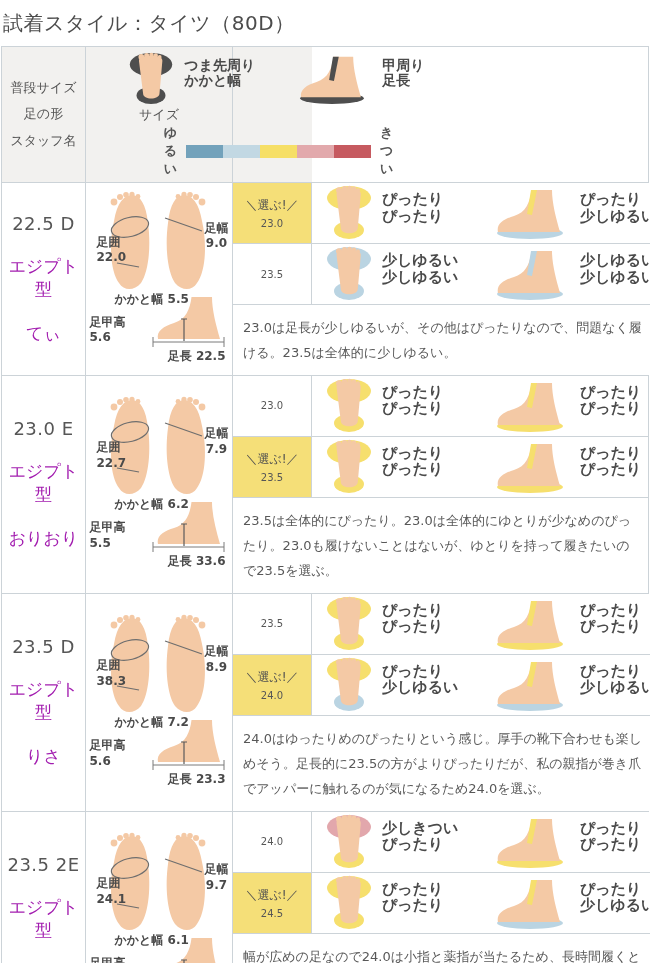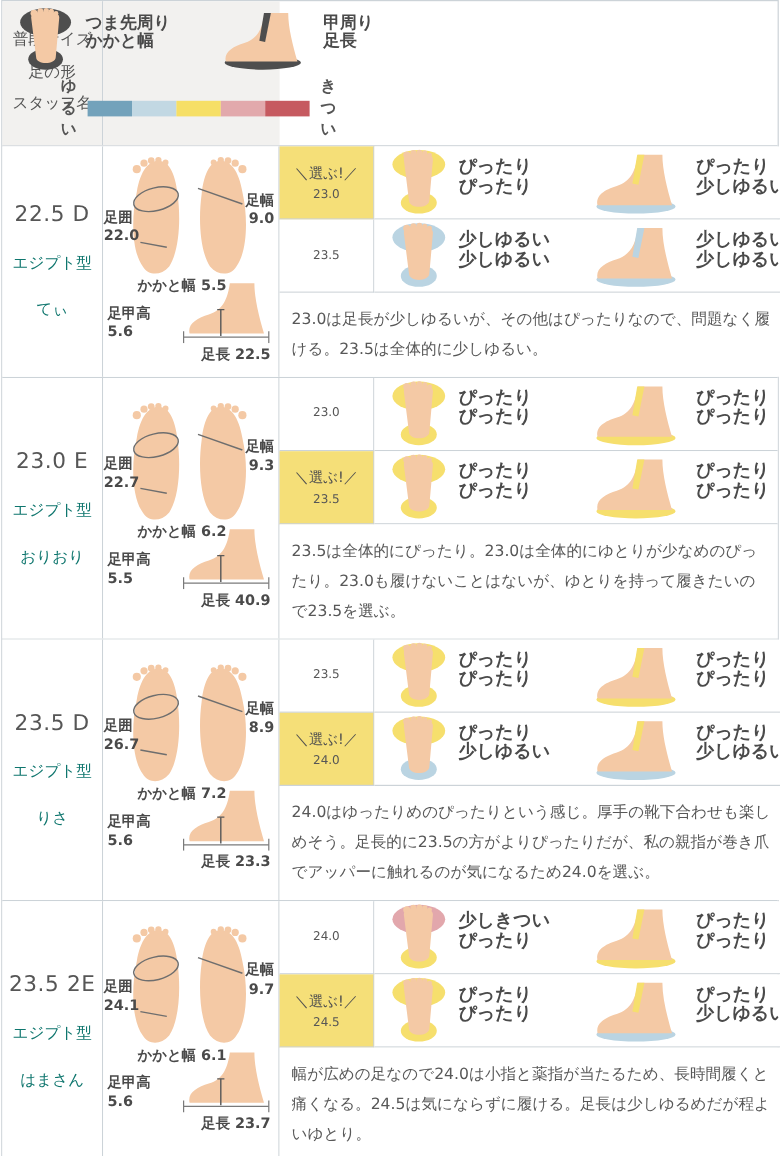--- a/index.html
+++ b/index.html
@@ -47,52 +47,52 @@
   }
   .fit-labels{
     display:flex;flex-direction:column;
     height:50px;padding:3px 0;
     font-size:15px;font-weight:bold;color:var(--dark);
   }
   .fit-labels.hdr{font-size:14px;height:48px}
   .fit-labels div{line-height:1.1;white-space:nowrap}
   .legend{
     display:flex;align-items:center;gap:9px;
-    margin-top:3px;padding-left:4px;
+    margin-top:18px;padding-left:4px;
     font-size:13px;font-weight:bold;color:var(--txt);
   }
   .lg-bar{display:flex}
   .seg{display:inline-block;width:37px;height:13px}
   
   .trow{
     display:grid;grid-template-columns:84px 147px 1fr;
     border-bottom:1px solid var(--bd);
   }
   .trow:last-child{border-bottom:none}
   .staff-cell{
     border-right:1px solid var(--bd);
     display:flex;flex-direction:column;align-items:center;justify-content:center;
     text-align:center;gap:21px;
   }
   .s-size{font-size:18px;color:#565656;letter-spacing:.5px}
-  .s-shape,.s-name{font-size:13px;color:#0f766e}
+  .s-shape,.s-name{font-size:17px;color:#a21caf}
   .foot-cell{
     border-right:1px solid var(--bd);
     display:flex;align-items:center;justify-content:center;
   }
   .foot-wrap{position:relative;width:145px;height:180px}
   .feet-top{position:absolute;left:16px;top:2px}
   .foot-side-photo{position:absolute;right:4px;top:104px}
   .fl{
     position:absolute;font-size:12px;font-weight:bold;color:var(--dark);
     line-height:1.3;white-space:nowrap;
   }
   .fl .v{display:block}
-  .fl-girth{left:0;top:46px}
-  .fl-width{right:3px;top:32px;text-align:right}
+  .fl-girth{left:10px;top:46px}
+  .fl-width{right:3px;top:32px;text-align:center}
   .fl-heel{left:28px;top:103px}
   .fl-instep{left:3px;top:126px}
   .fl-length{right:6px;top:160px}
   
   .sizefit{display:grid;grid-template-columns:79px 1fr}
   .size-cell{
     border-right:1px solid var(--bd);border-bottom:1px solid var(--bd);
     min-height:61px;
     display:flex;flex-direction:column;align-items:center;justify-content:center;gap:4px;
   }
@@ -137,29 +137,31 @@
       <circle cx="15" cy="6" r="3"></circle>
       <circle cx="21" cy="3.8" r="2.8"></circle>
       <circle cx="27" cy="3.4" r="2.6"></circle>
       <circle cx="33" cy="5.4" r="2.4"></circle>
       <path d="M14,92 C5,80 4,52 9,30 C12,12 19,4 27,4 C35,4 41,13 43,32 C46,54 44,80 36,92 C29,100 19,100 14,92 Z"></path>
     </g>
   </defs>
 </svg>
 
 <div class="page">
+  <div class="title">試着スタイル：タイツ（80D）</div>
 
   <div class="table">
 
     <div class="thead">
       <div class="cell h-staff">
         <div>普段サイズ</div>
         <div>足の形</div>
         <div>スタッフ名</div>
       </div>
+      <div class="cell">サイズ</div>
       <div class="cell h-fit">
         <div class="h-fitgrid">
           <svg viewBox="0 0 46 56" width="46" height="54">
             <ellipse cx="23" cy="13" rx="22" ry="12" fill="#4E4E4E"></ellipse>
             <ellipse cx="23" cy="45" rx="15" ry="9" fill="#4E4E4E"></ellipse>
             <use href="#foot-top-C" fill="#F4C9A5"></use>
           </svg>
           <div class="fit-labels hdr">
             <div>つま先周り</div>
             <div>かかと幅</div>
@@ -294,24 +296,24 @@
         </svg>
         <svg class="foot-side-photo" viewBox="0 0 78 54" width="78" height="54">
           <use href="#foot-side" fill="#F4C9A5" transform="translate(4,0)"></use>
           <line x1="34" y1="26" x2="34" y2="48" stroke="#5a5a5a" stroke-width="1.2"></line>
           <line x1="31" y1="26" x2="37" y2="26" stroke="#5a5a5a" stroke-width="1"></line>
           <line x1="3" y1="49" x2="74" y2="49" stroke="#7a7a7a" stroke-width="1"></line>
           <line x1="3" y1="44" x2="3" y2="54" stroke="#7a7a7a" stroke-width="1"></line>
           <line x1="74" y1="44" x2="74" y2="54" stroke="#7a7a7a" stroke-width="1"></line>
         </svg>
         <div class="fl fl-girth"><span>足囲</span><span class="v">22.7</span></div>
-        <div class="fl fl-width"><span>足幅</span><span class="v">9.3</span></div>
+        <div class="fl fl-width"><span>足幅</span><span class="v">7.9</span></div>
         <div class="fl fl-heel"><span>かかと幅</span>&nbsp;<span>6.2</span></div>
         <div class="fl fl-instep"><span>足甲高</span><span class="v">5.5</span></div>
-        <div class="fl fl-length"><span>足長</span>&nbsp;<span>40.9</span></div>
+        <div class="fl fl-length"><span>足長</span>&nbsp;<span>33.6</span></div>
       </div>
     </div>
 
     <div class="sizefit">
 
       <div class="cell size-cell">
 
         <div class="size-num">23.0</div>
       </div>
       <div class="cell fit-cell">
@@ -380,21 +382,21 @@
           <line x1="14" y1="72" x2="36" y2="76" stroke="#6e6e6e" stroke-width="1.2"></line>
         </svg>
         <svg class="foot-side-photo" viewBox="0 0 78 54" width="78" height="54">
           <use href="#foot-side" fill="#F4C9A5" transform="translate(4,0)"></use>
           <line x1="34" y1="26" x2="34" y2="48" stroke="#5a5a5a" stroke-width="1.2"></line>
           <line x1="31" y1="26" x2="37" y2="26" stroke="#5a5a5a" stroke-width="1"></line>
           <line x1="3" y1="49" x2="74" y2="49" stroke="#7a7a7a" stroke-width="1"></line>
           <line x1="3" y1="44" x2="3" y2="54" stroke="#7a7a7a" stroke-width="1"></line>
           <line x1="74" y1="44" x2="74" y2="54" stroke="#7a7a7a" stroke-width="1"></line>
         </svg>
-        <div class="fl fl-girth"><span>足囲</span><span class="v">26.7</span></div>
+        <div class="fl fl-girth"><span>足囲</span><span class="v">38.3</span></div>
         <div class="fl fl-width"><span>足幅</span><span class="v">8.9</span></div>
         <div class="fl fl-heel"><span>かかと幅</span>&nbsp;<span>7.2</span></div>
         <div class="fl fl-instep"><span>足甲高</span><span class="v">5.6</span></div>
         <div class="fl fl-length"><span>足長</span>&nbsp;<span>23.3</span></div>
       </div>
     </div>
 
     <div class="sizefit">
 
       <div class="cell size-cell">

